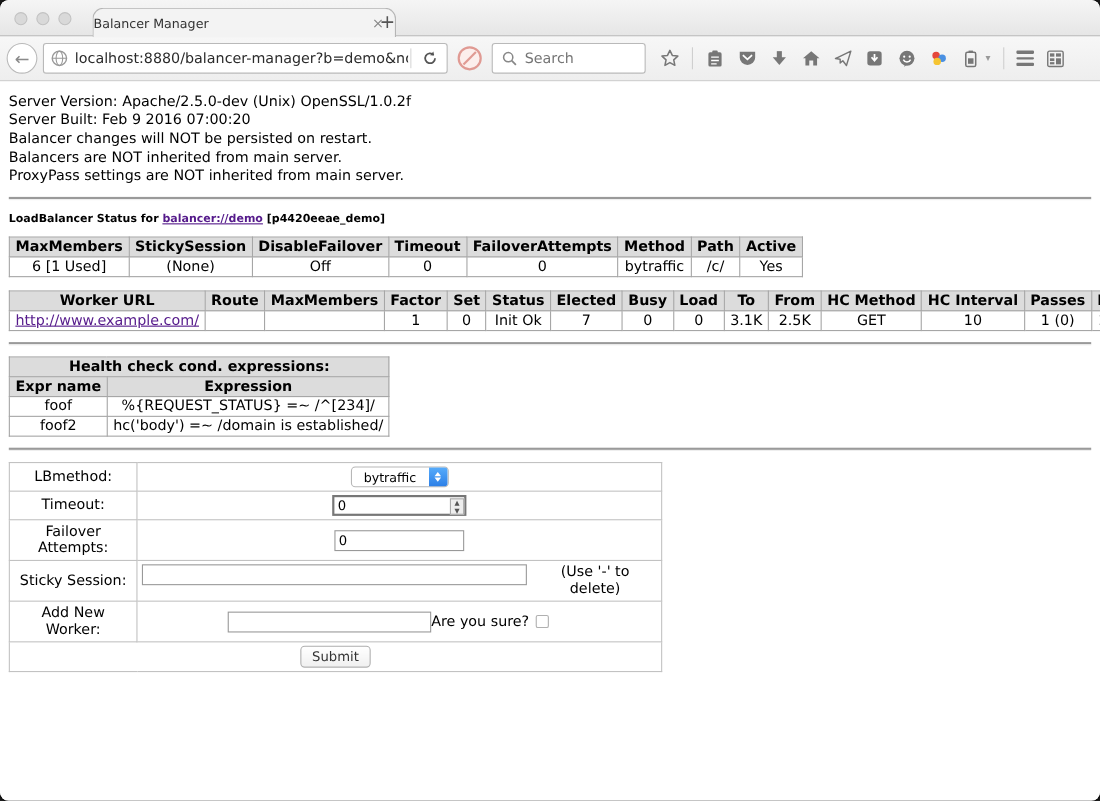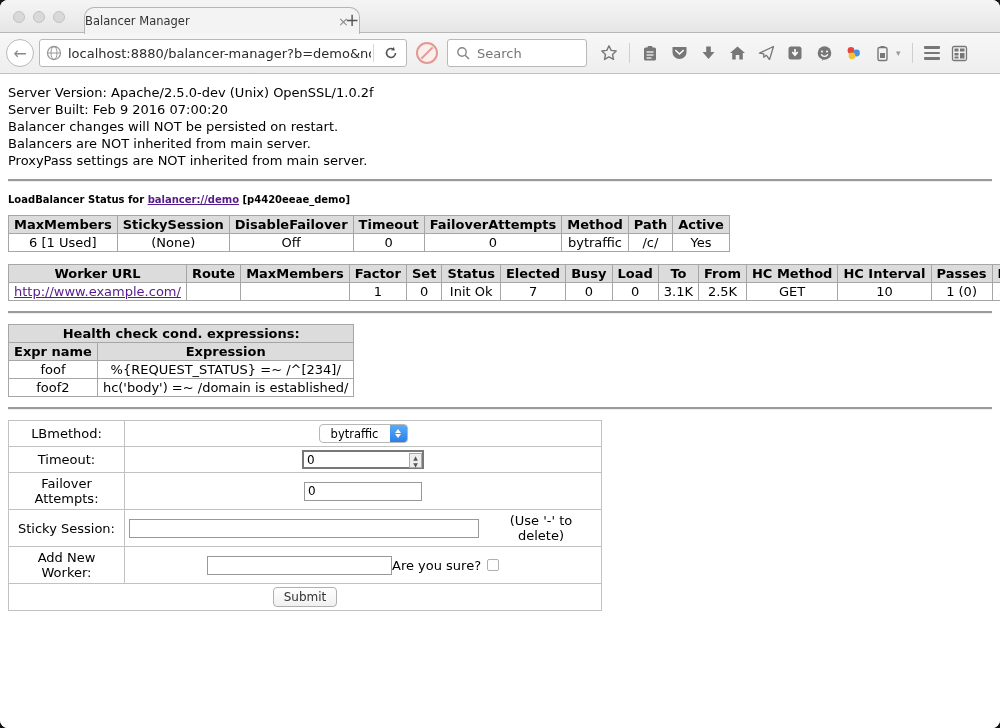--- a/index.html
+++ b/index.html
@@ -100,21 +100,21 @@
     width:17px; height:19px; background:linear-gradient(#59aefc,#2a7de6); display:flex; flex-direction:column;
     align-items:center; justify-content:center; gap:1px;
   }
   .tri-up { width:0; height:0; border-left:3.5px solid transparent; border-right:3.5px solid transparent; border-bottom:4px solid #fff; }
   .tri-dn { width:0; height:0; border-left:3.5px solid transparent; border-right:3.5px solid transparent; border-top:4px solid #fff; }
   .radiorow { display:flex; align-items:center; justify-content:center; gap:6px; line-height:17px; }
   .radio { width:13px; height:13px; border-radius:50%; border:1px solid #b0b0b0; background:#fff; display:inline-block; }
   .radio.sel { background:#2f9bf4; border-color:#2f9bf4; position:relative; }
   .radio.sel::after { content:""; position:absolute; left:4px; top:4px; width:5px; height:5px; border-radius:50%; background:#fff; }
   .checkbox { width:12px; height:12px; border:1px solid #b0b0b0; border-radius:2px; background:#fff; display:inline-block; }
-  .stickyrow { display:flex; align-items:center; gap:6px; }
+  .stickyrow { display:flex; gap:6px; }
   .stickyrow input { flex:0 0 350px; }
   .stickyrow .note { margin-left:auto; }
   .workerrow { display:flex; align-items:center; }
   .workerrow input { margin-left:78px; flex:0 0 185px; }
   .workerrow .sure { display:flex; align-items:center; gap:6px; }
   .submitrow { text-align:center; }
   button.submit {
     font-size:12px; font-family:inherit; background:linear-gradient(#fff,#f0f0f0); border:1px solid #b0b0b0;
     border-radius:4px; padding:2px 10px; color:#333;
   }

